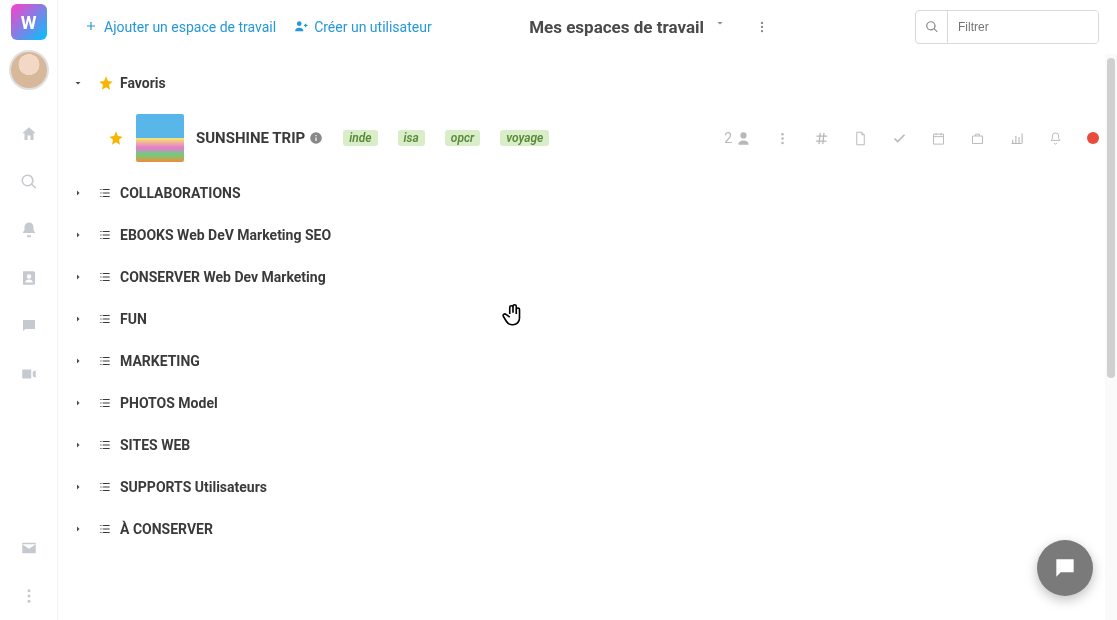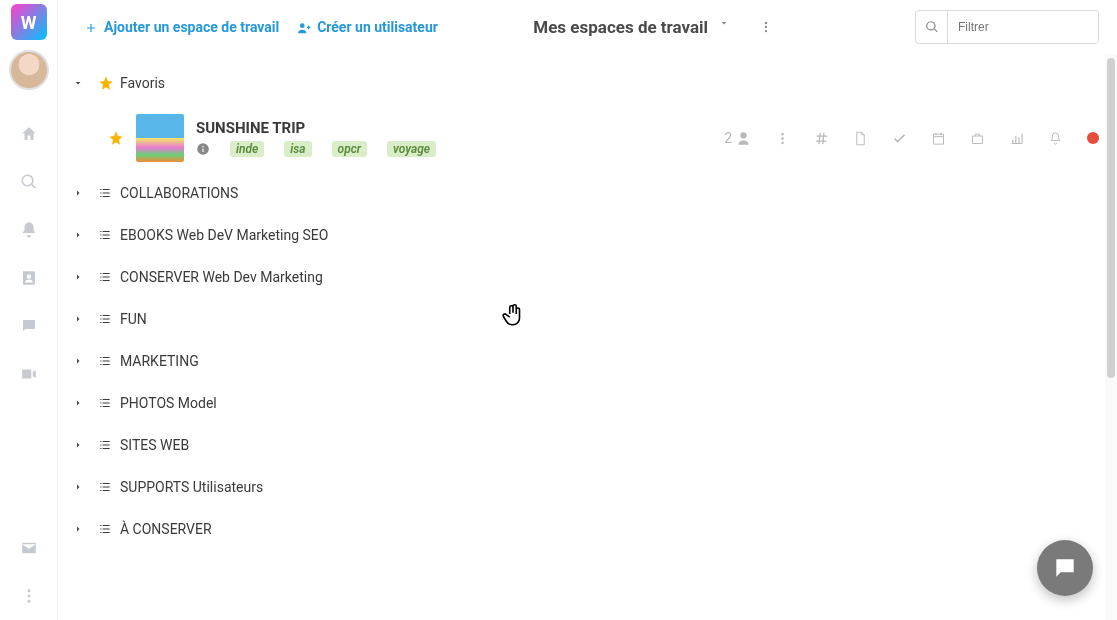--- a/index.html
+++ b/index.html
@@ -59,23 +59,23 @@
 
 .topbar {
   height: 54px;
   display: flex;
   align-items: center;
   padding: 0 18px 0 26px;
   gap: 18px;
 }
 .top-action {
   color: #2498d9;
-  font-weight: 700;
+  font-weight: 400;
   font-size: 14px;
-  display:flex;align-items:flex-end;gap:6px;
+  display:flex;align-items:flex-start;gap:6px;
   cursor:pointer;
 }
 .top-action svg { width:14px; height:14px; fill: currentColor; }
 .top-center { margin-left: auto; }
 .view-title {
   font-weight: 700;
   font-size: 17px;
   color: #4a4a4a;
   display:flex;align-items:flex-start;gap:10px;
   cursor:pointer;
@@ -102,42 +102,42 @@
 
 .content {
   flex:1;
   overflow-y:auto;
   padding: 8px 18px 40px 14px;
 }
 
 .section-row, .cat-row {
   display:flex;align-items:center;
   height: 42px;
-  font-weight:400;
+  font-weight:700;
   color:#3a3a3a;
 }
 .caret {
   width:12px;height:12px;fill:#4a4a4a;margin-right:14px;cursor:pointer;
 }
 .caret.right { transform: rotate(-90deg); }
 .star-icon { width:16px;height:16px;fill:#f7b500;margin-right:6px; }
 .list-icon { width:14px;height:14px;fill:#4a4a4a;margin-right:8px; stroke:#4a4a4a;}
 .section-label { font-size:14px; }
 
 .fav-item {
   display:flex;align-items:center;
   padding: 10px 0 10px 36px;
   gap:12px;
 }
 .fav-star { width:16px;height:16px;fill:#f7b500;cursor:pointer; }
 .thumb {
   width:48px;height:48px;border-radius:2px;
   background: linear-gradient(180deg,#59b6e8 0%,#59b6e8 50%,#f7e86a 50%,#e87ad0 70%,#6ad07a 85%,#f78a3a 100%);
 }
-.fav-body { display:flex;flex-direction:column;gap:4px;justify-content:flex-end; }
+.fav-body { display:flex;flex-direction:row;gap:4px;justify-content:flex-end; }
 .fav-title-row { display:flex;align-items:center;gap:8px; }
 .fav-title { font-weight:700;font-size:15px;color:#3a3a3a; }
 .info-icon{width:14px;height:14px;fill:#888;}
 .tags { display:flex;gap:20px;align-items:center;font-style:italic; }
 .tag {
   background:#d9edc8;color:#5a8a3a;border-radius:3px;padding:1px 6px;font-size:12px;font-weight:600;
 }
 .fav-right {
   margin-left:auto;display:flex;align-items:center;gap:24px;color:#b8b8b8;
 }

